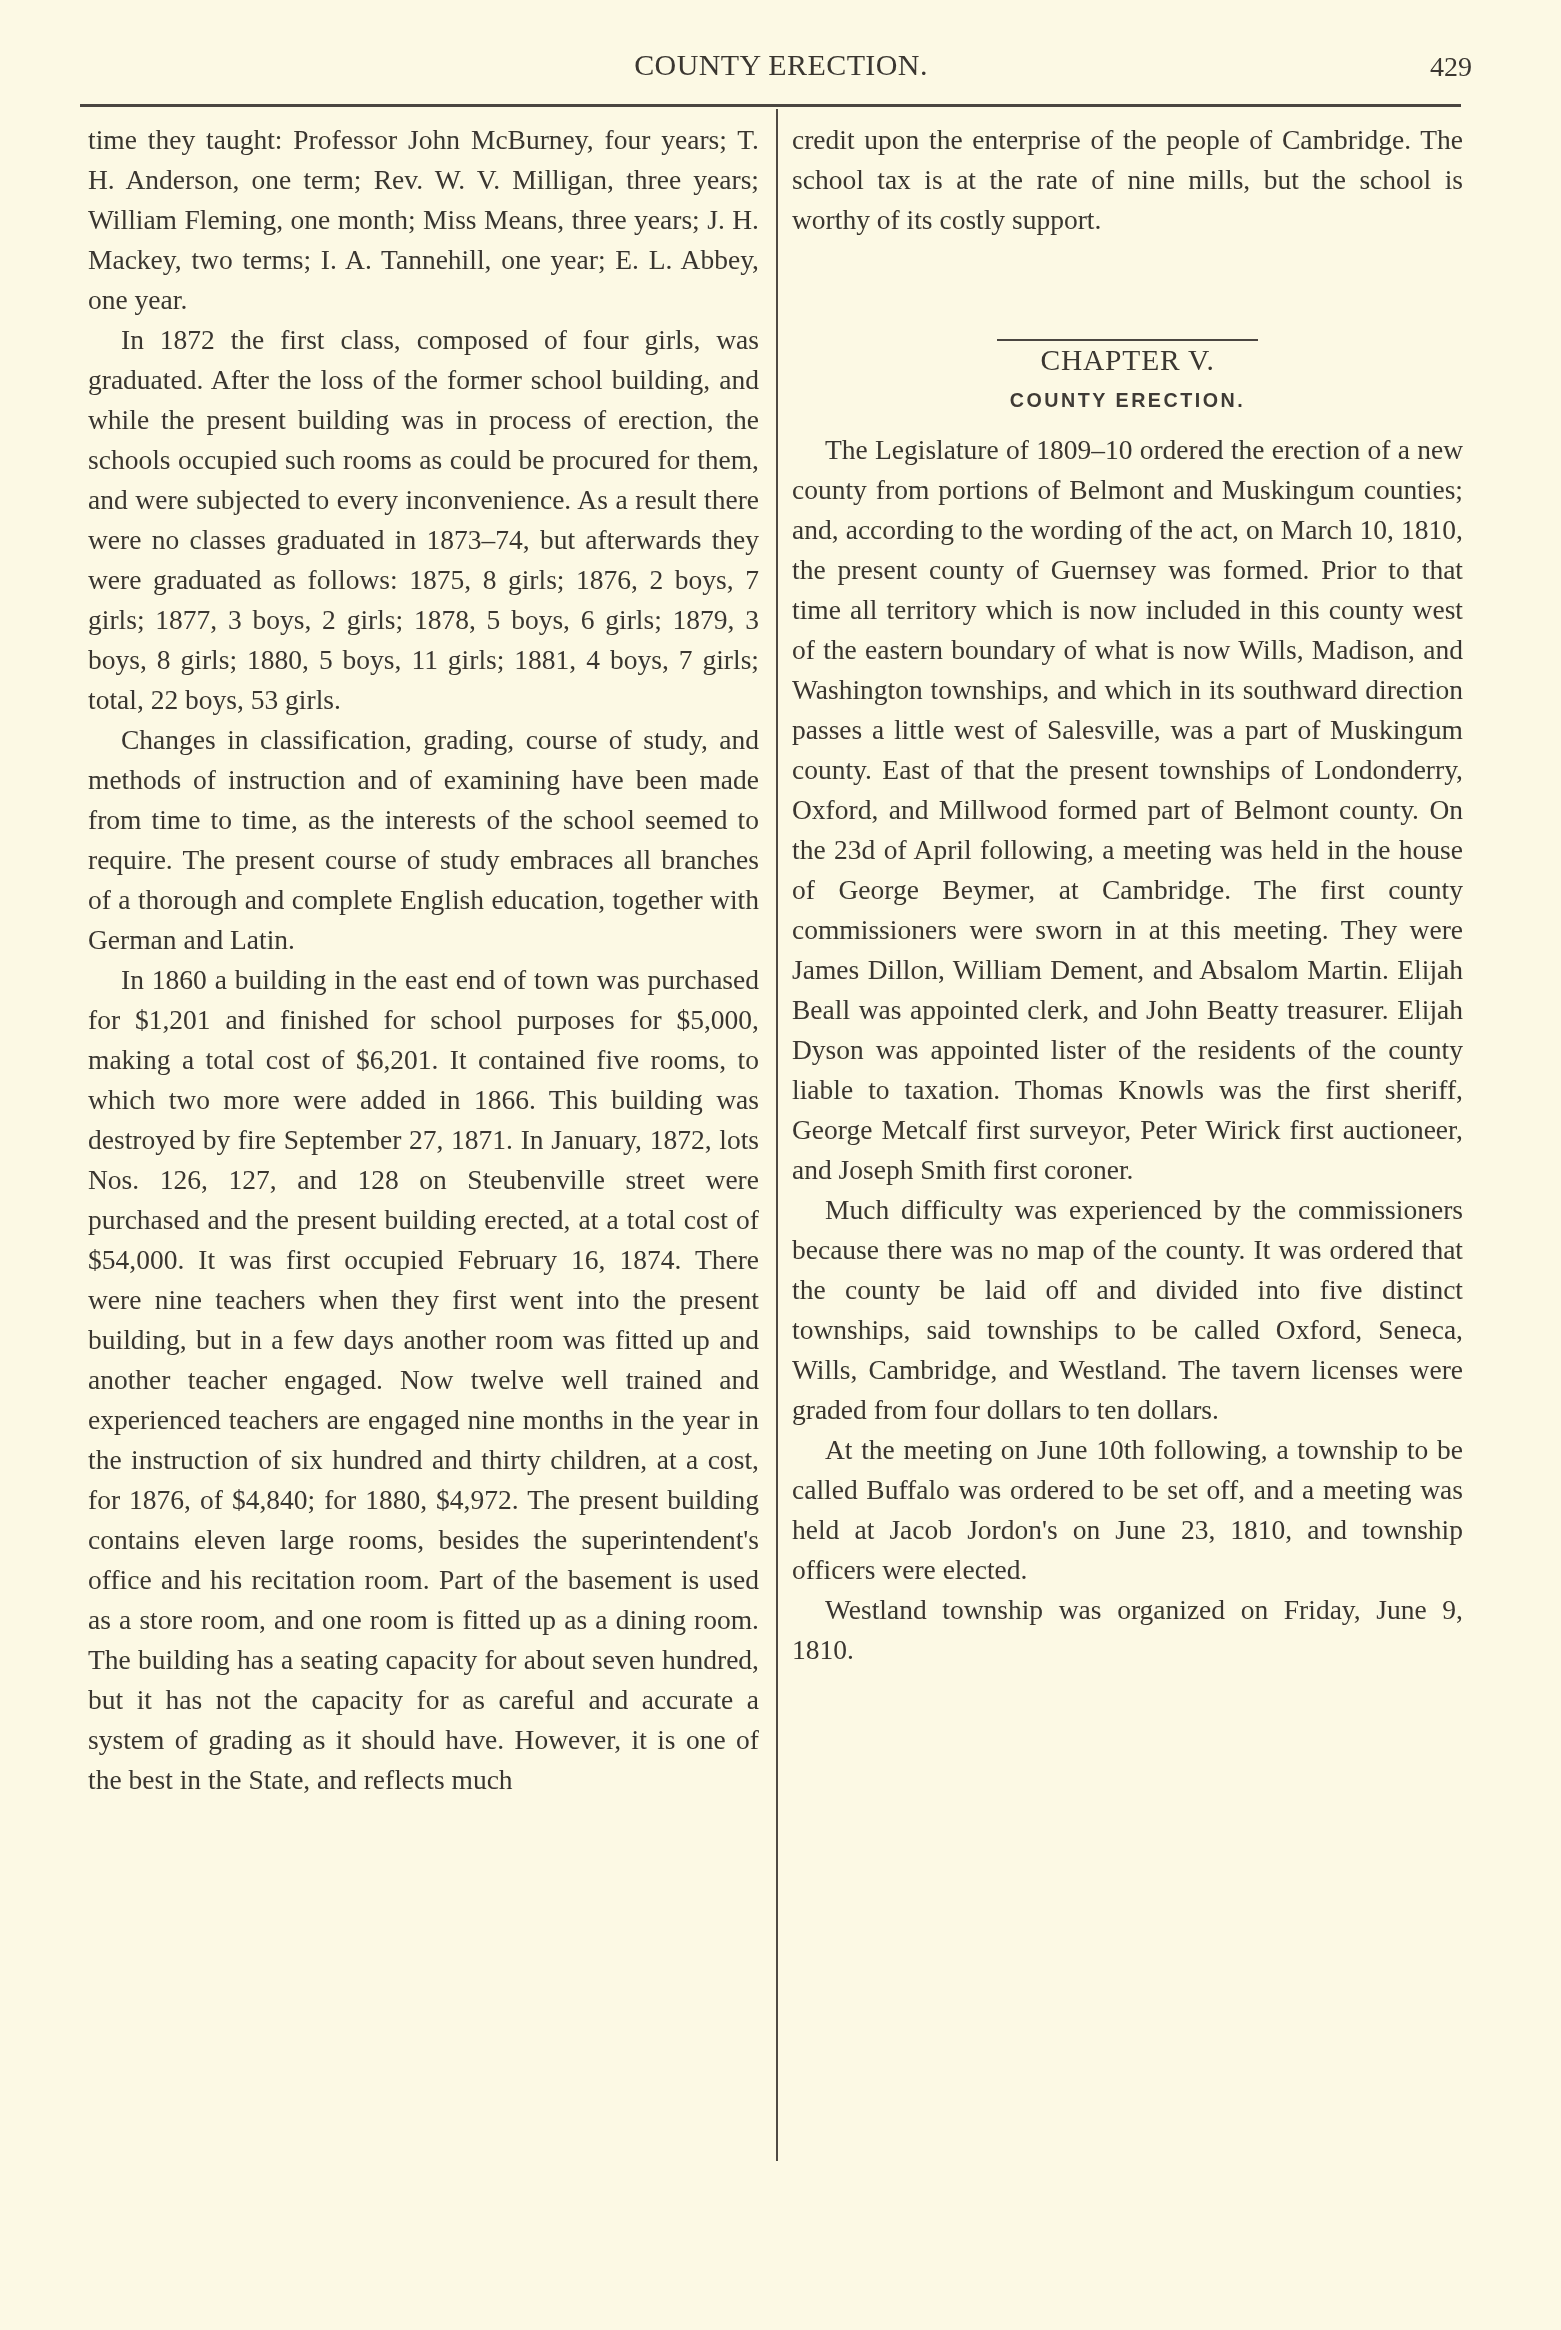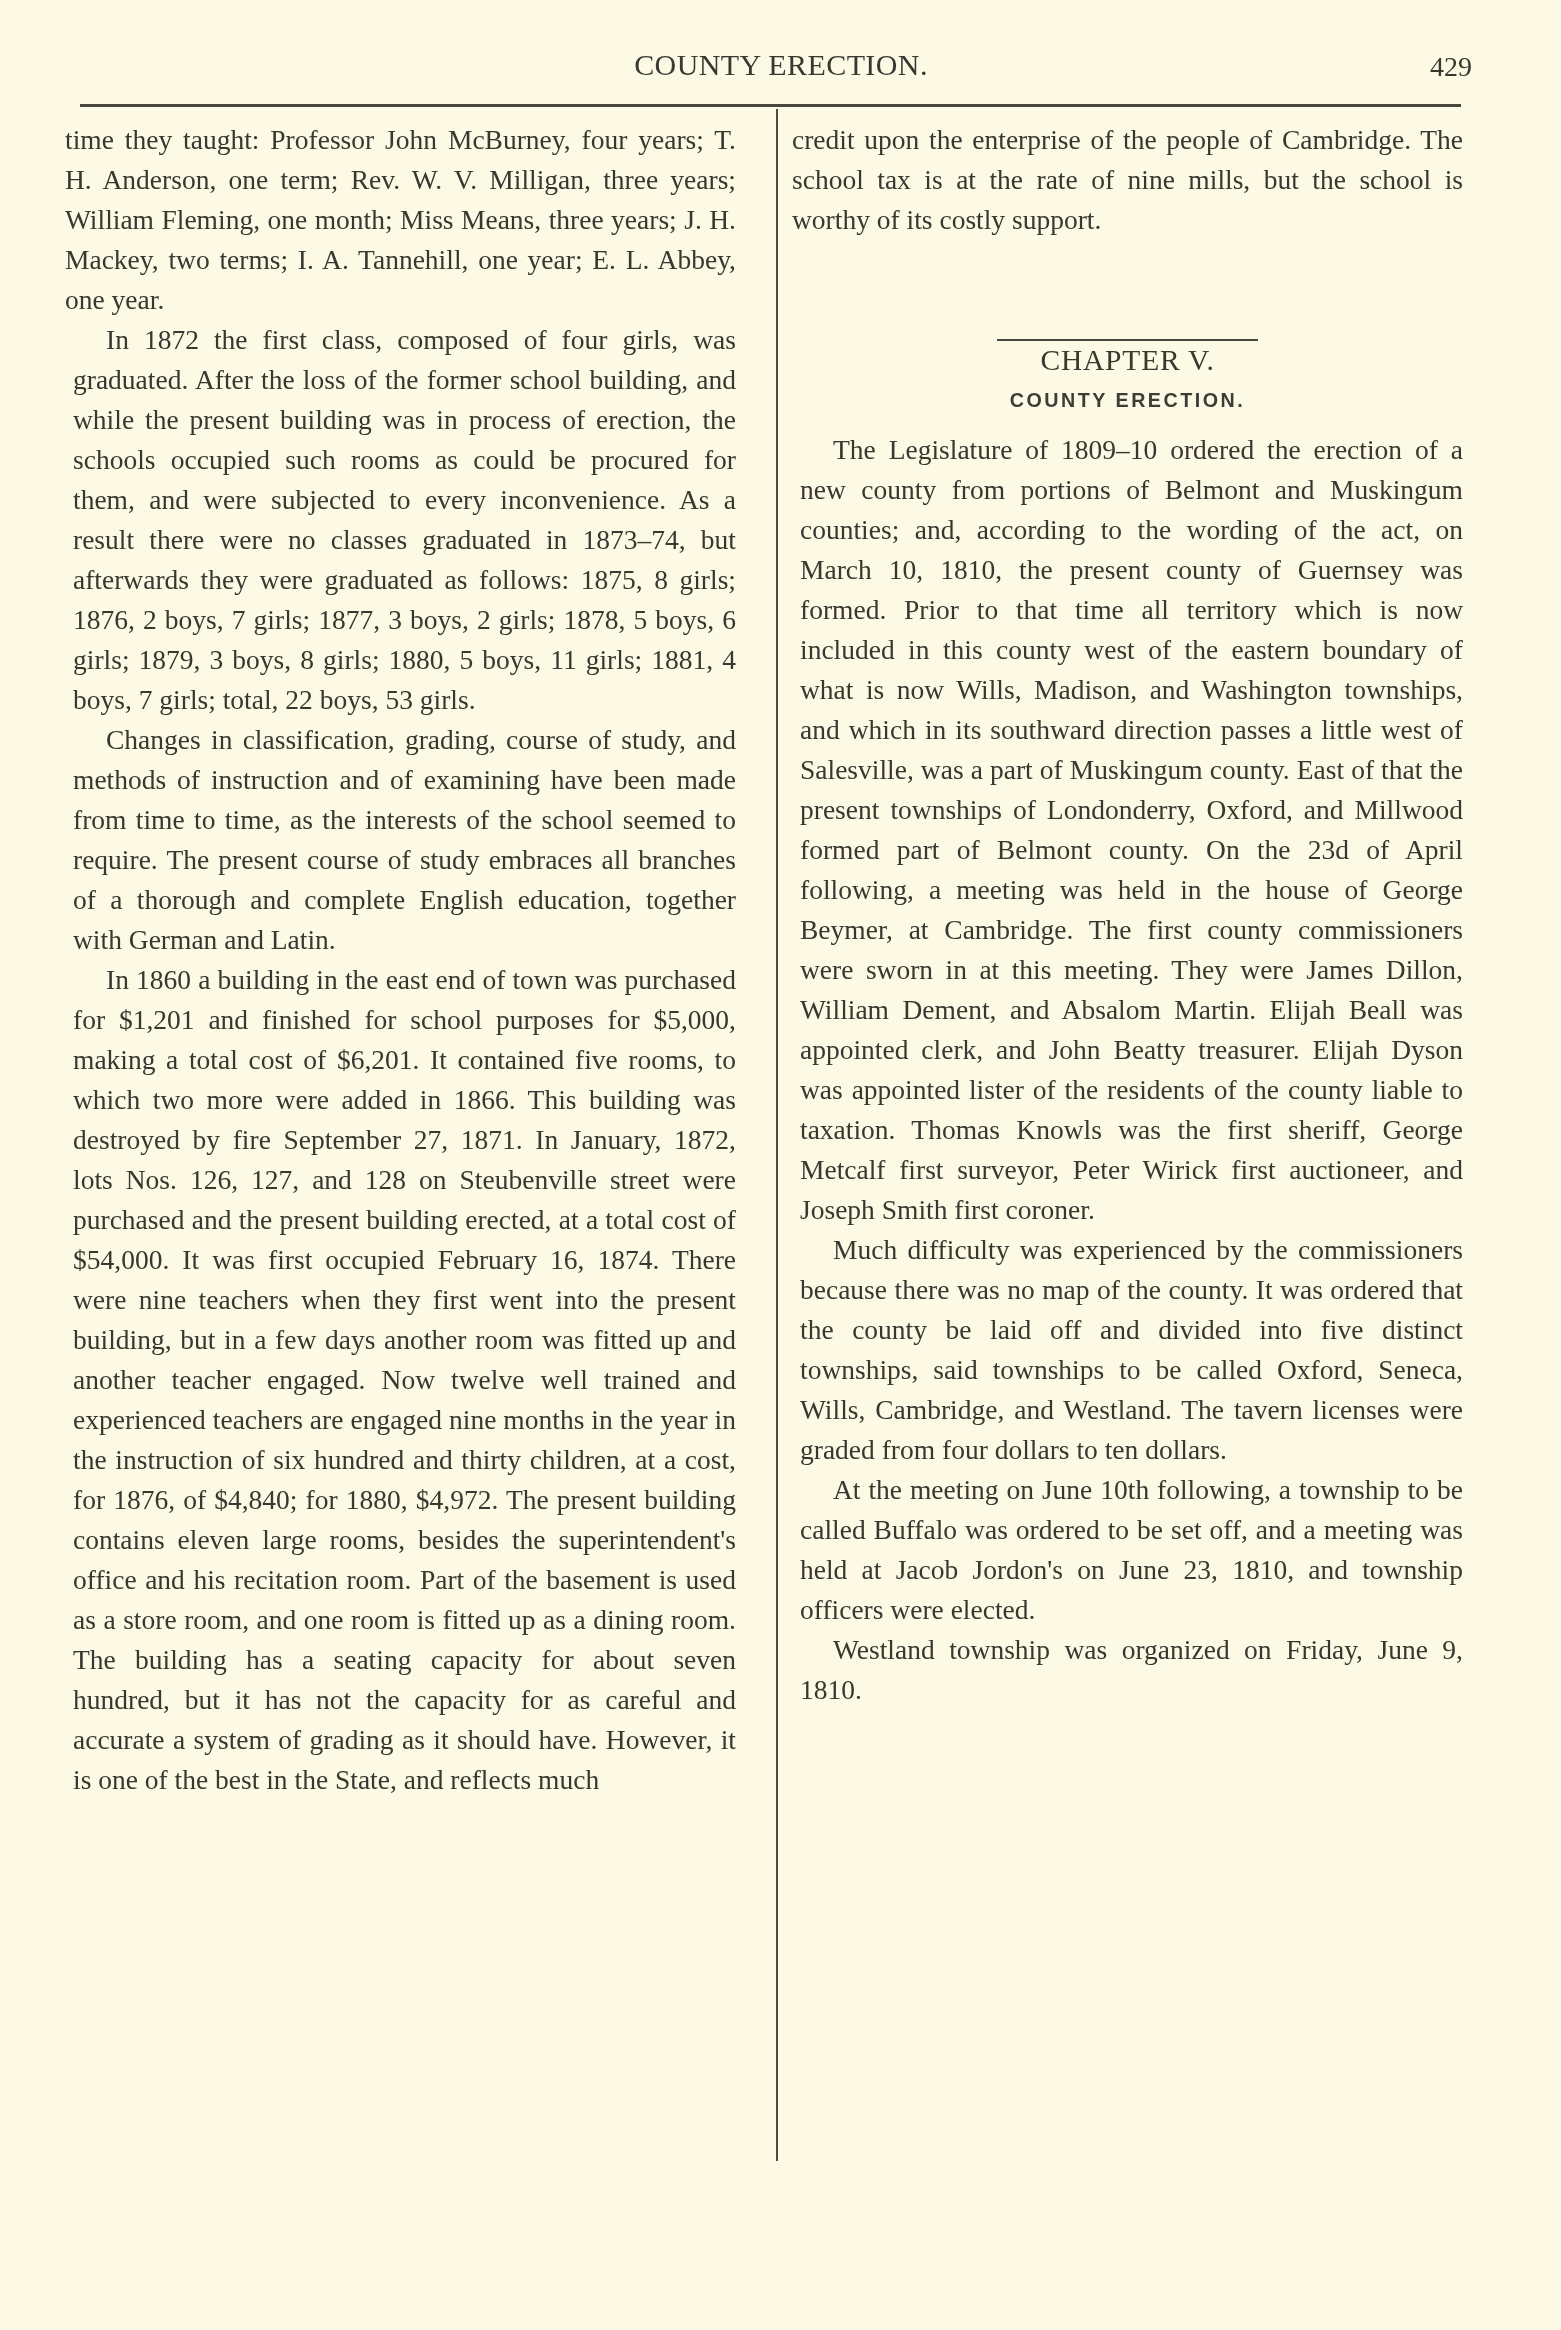--- a/index.html
+++ b/index.html
@@ -28,24 +28,24 @@
   }
   .col-divider {
     position: absolute; left: 776px; top: 109px; width: 1.6px; height: 2052px;
     background: #4f4b44;
   }
   .column {
     position: absolute; top: 120px; width: 681px;
     font-size: 27.5px; line-height: 40px; text-align: justify;
     hyphens: manual;
   }
-  .col-left { left: 65px; width: 671px; }
+  .col-left { left: 88px; width: 671px; }
   .col-right { left: 792px; width: 671px; }
   .column p { margin: 0; text-indent: 0; }
-  .column p.indent { text-indent: 33px; margin-left: 8px; }
+  .column p.indent { text-indent: 33px; }
   .chapter-rule {
     width: 261px; height: 1.6px; background: #4a4640;
     margin: 99px auto 0 auto;
   }
   .chapter-number {
     text-align: center; font-size: 29.5px; letter-spacing: 0.8px;
     line-height: 39px; color: #3b3731;
   }
   .chapter-title {
     text-align: center; font-size: 19.7px; letter-spacing: 2.5px; font-weight: bold;

